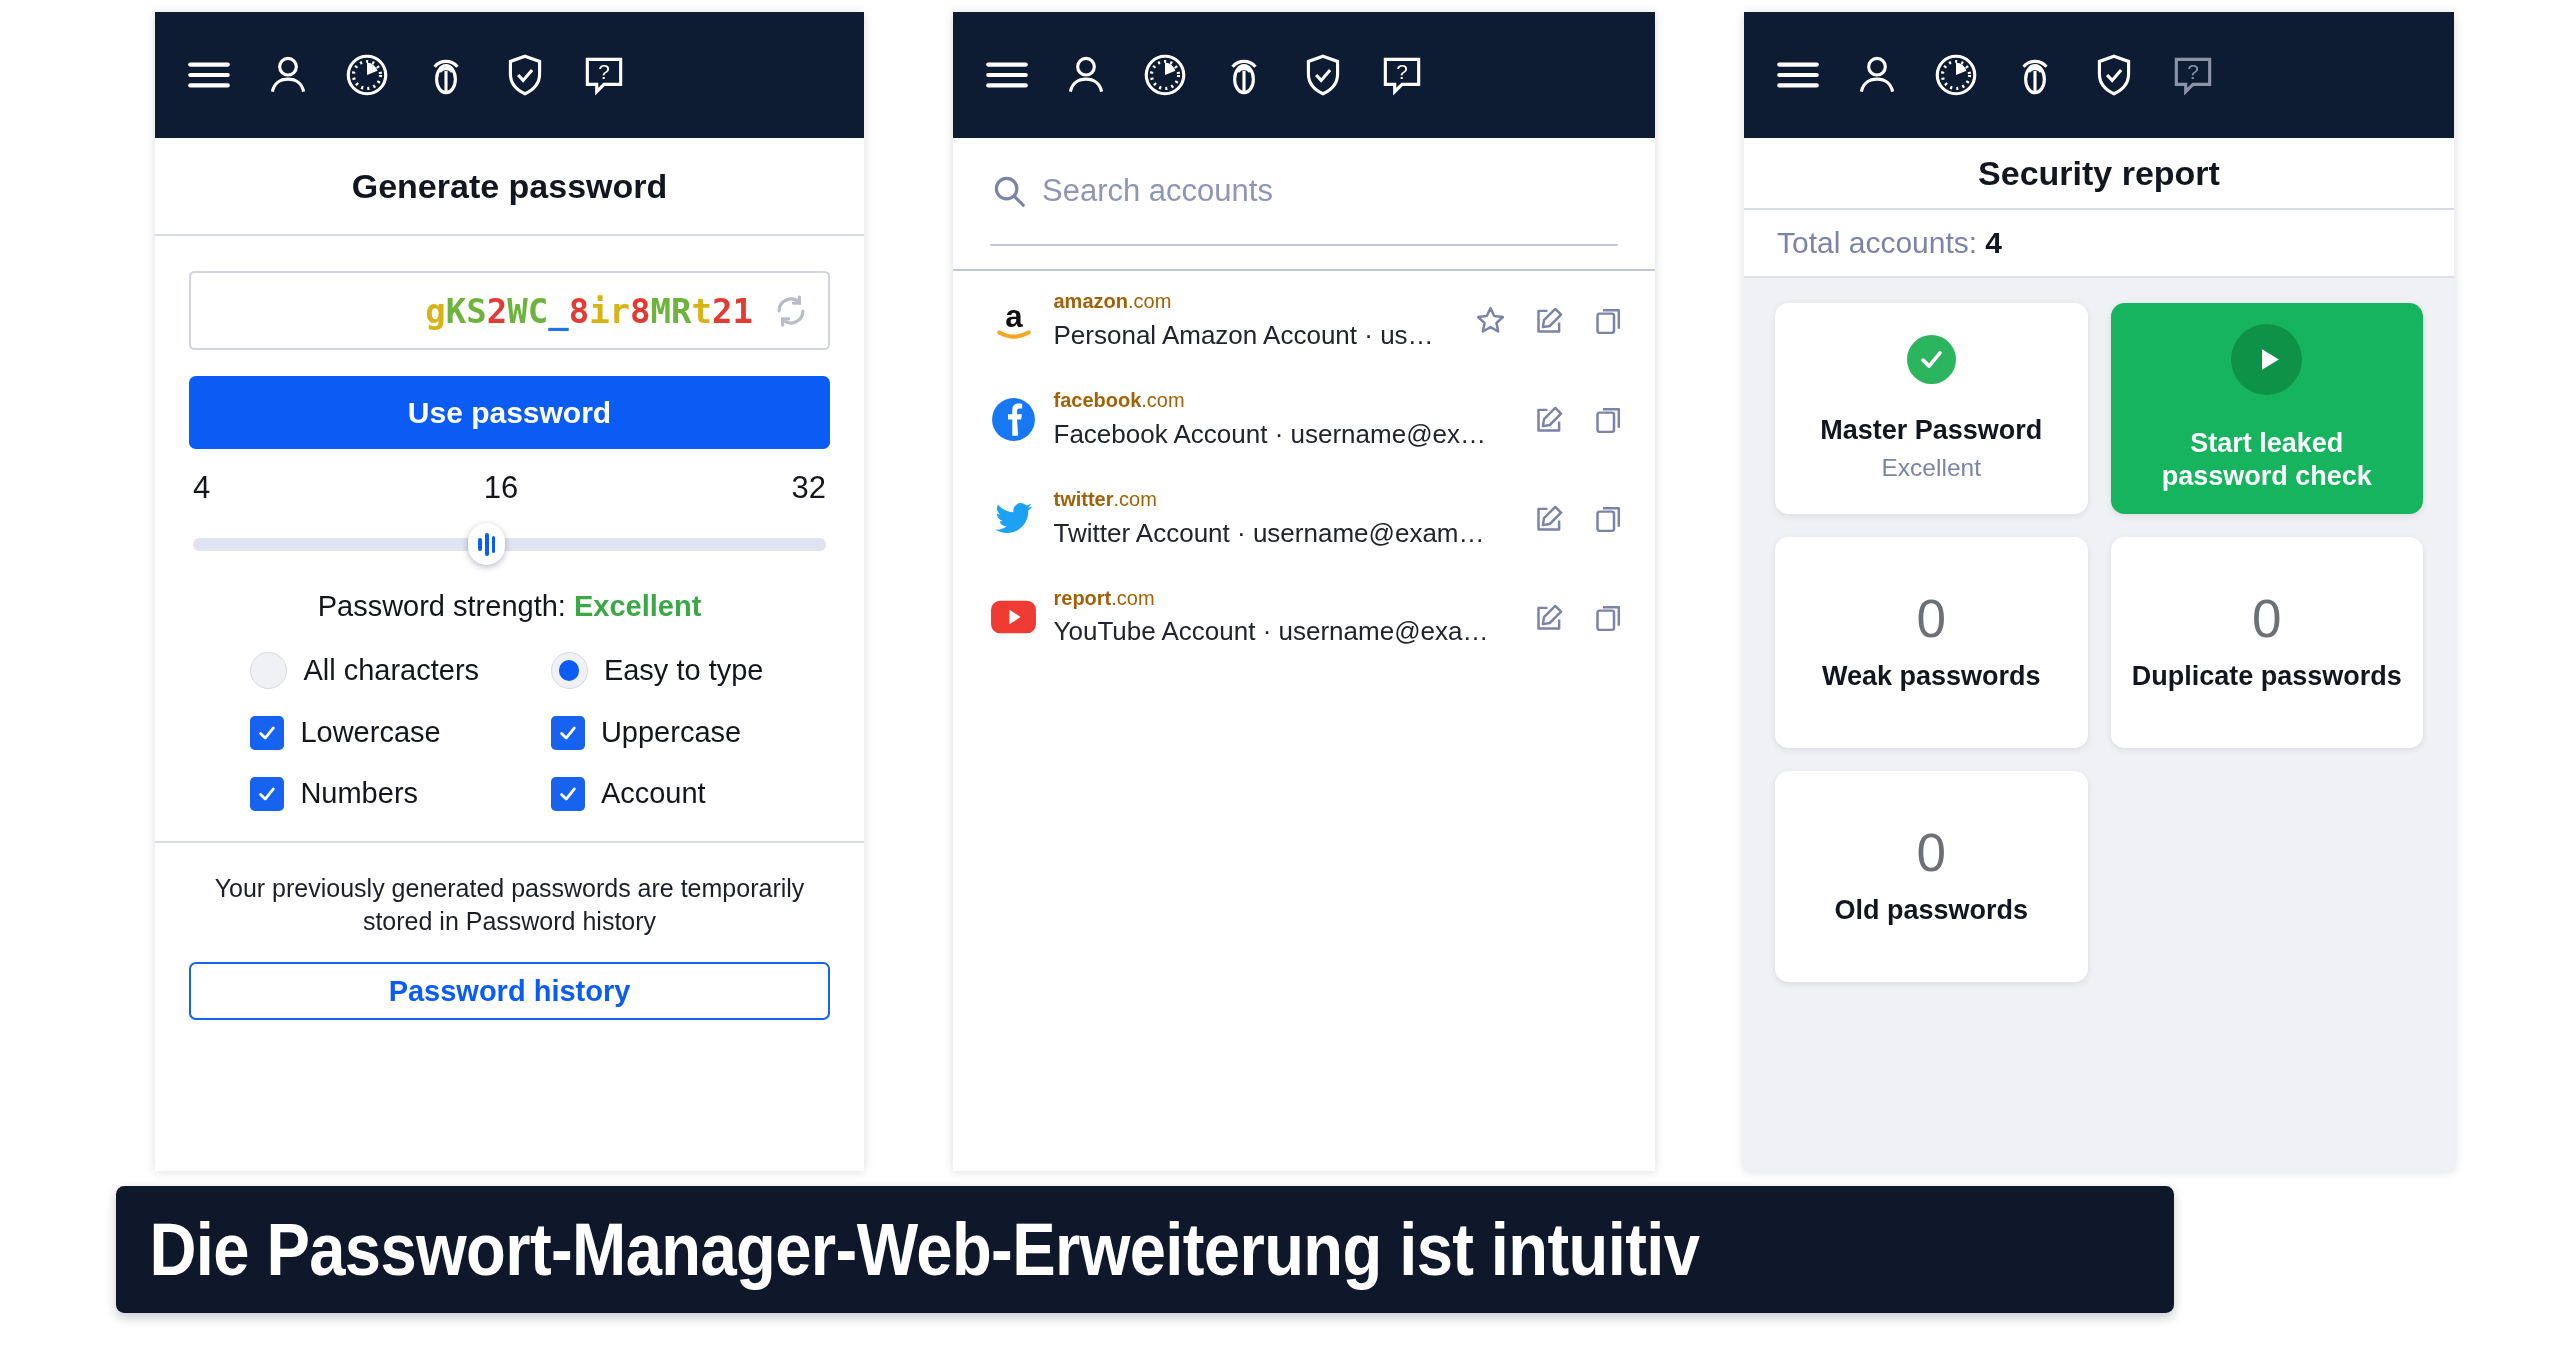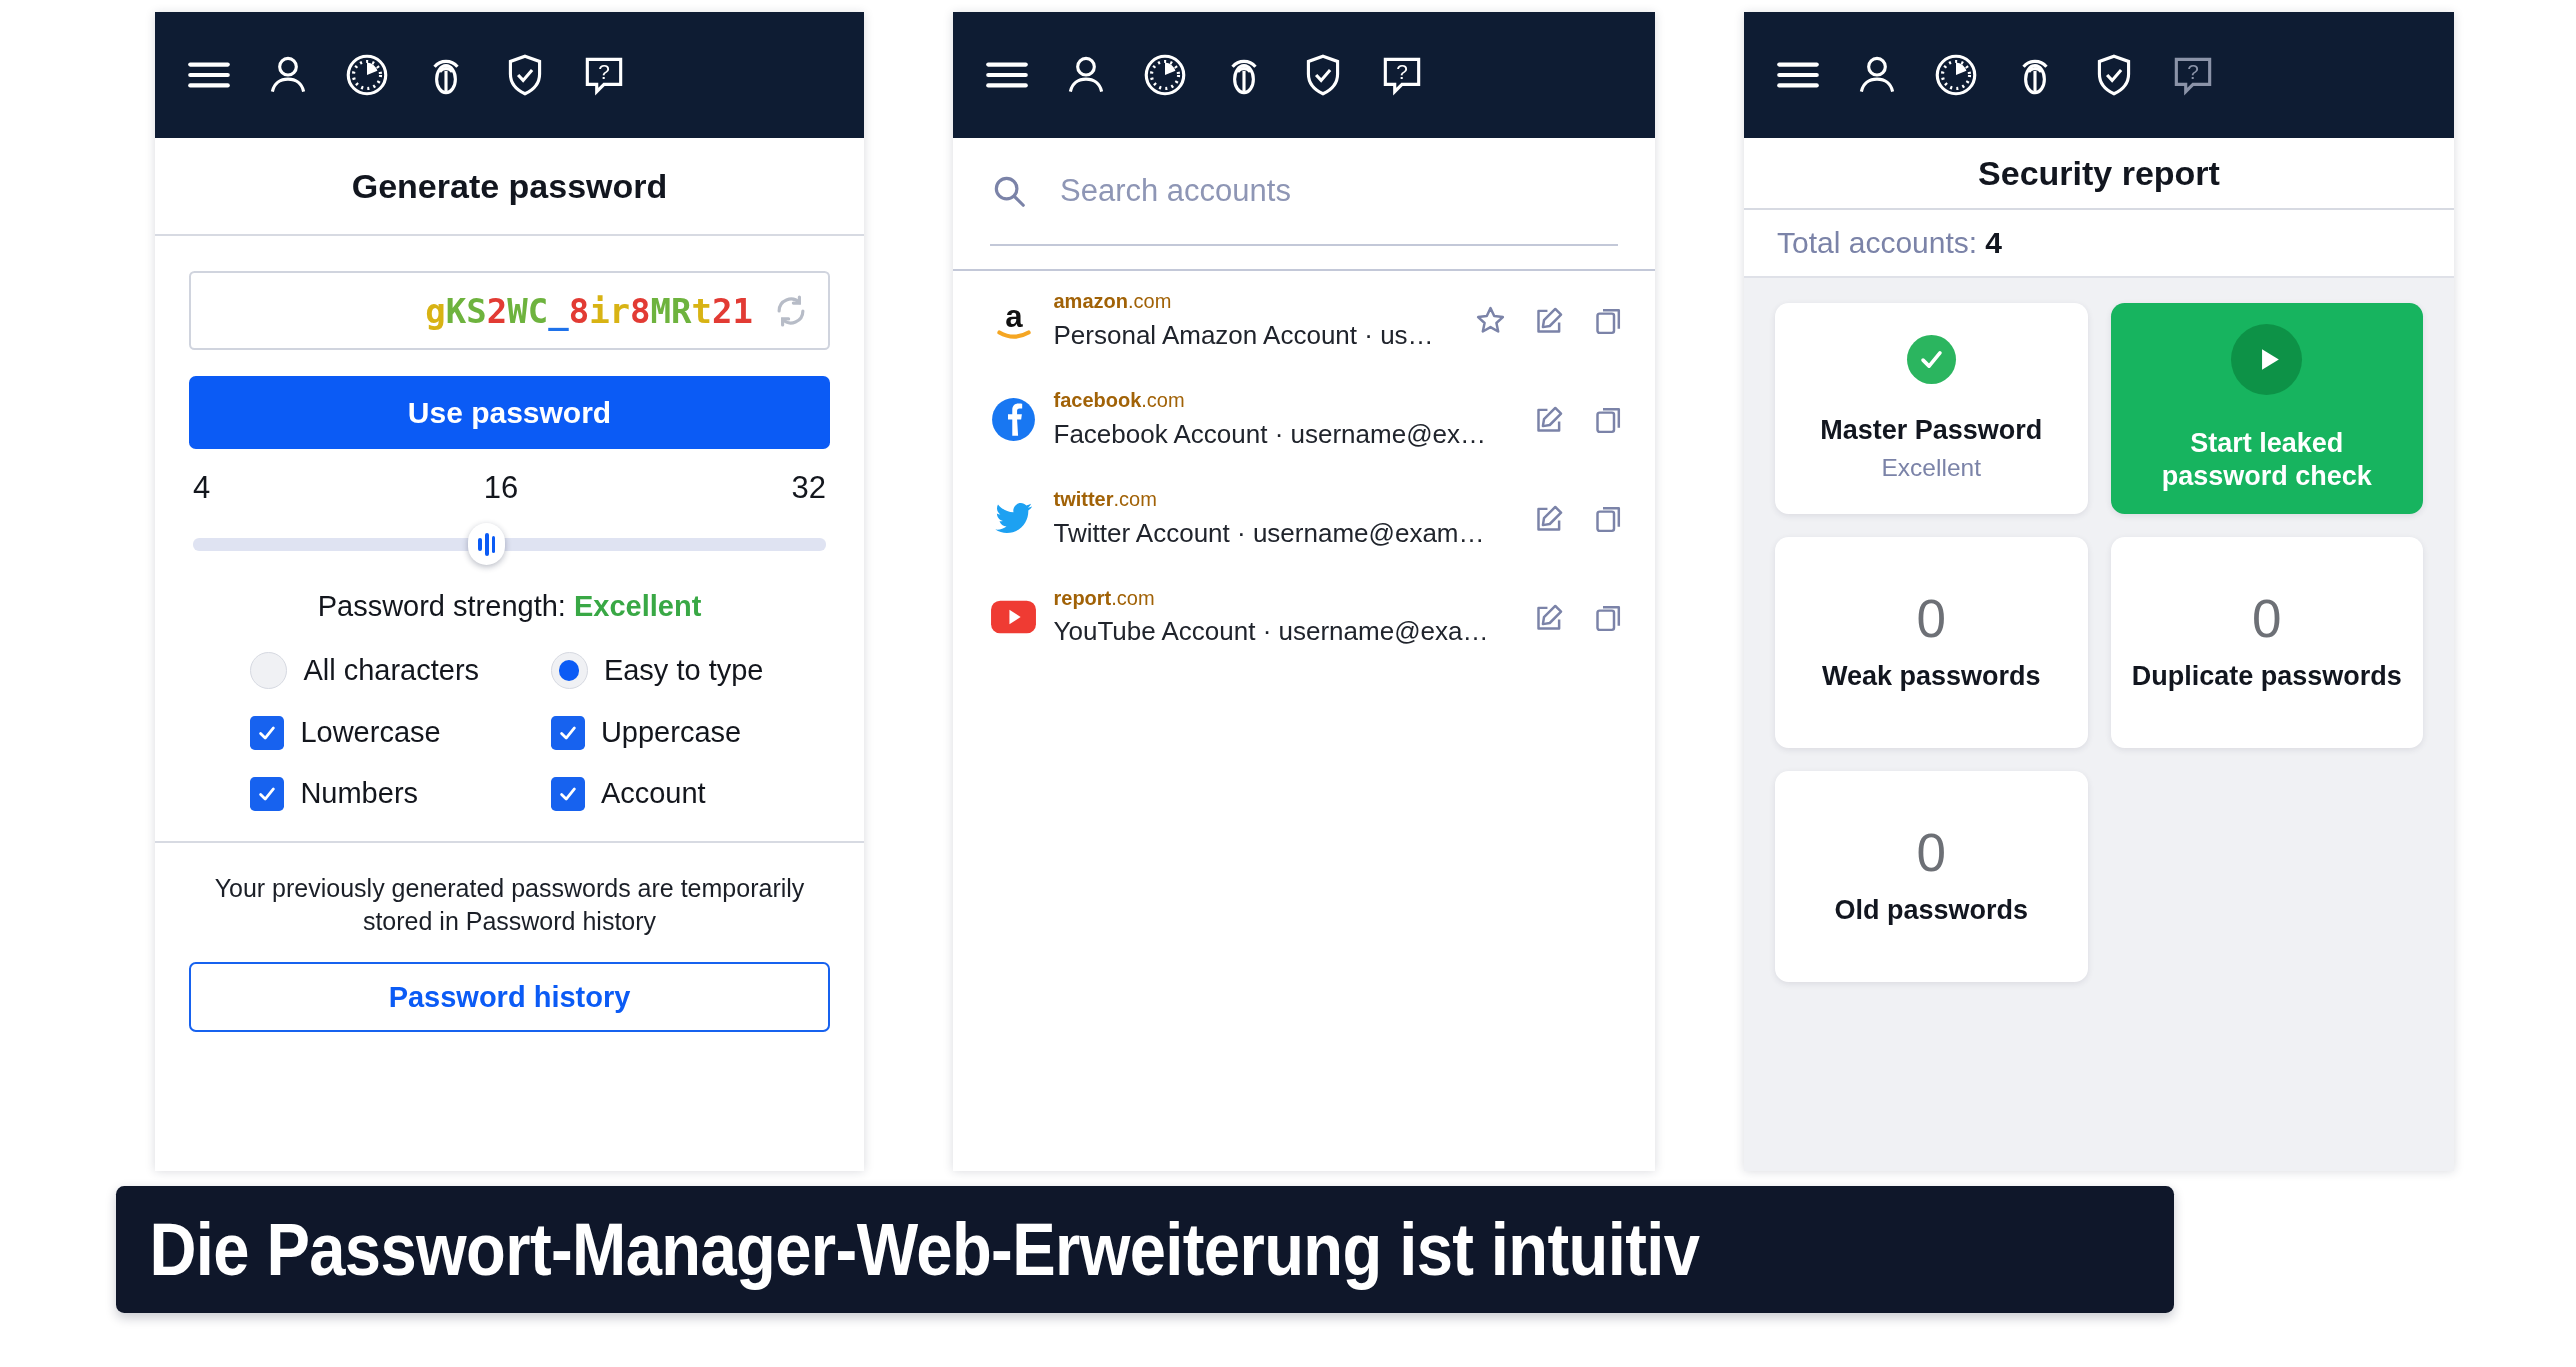--- a/index.html
+++ b/index.html
@@ -182,21 +182,21 @@
   .hist-note {
     margin: 29px 46px 0 46px;
     text-align: center;
     font-size: 25px;
     line-height: 1.32;
     color: #1b1f27;
   }
   .btn-history {
     margin: 24.5px 34px 0 34px;
     width: calc(100% - 68px);
-    height: 70px;
+    height: 58px;
     background: #ffffff;
     border: 2px solid #1762ef;
     border-radius: 6.8px;
     color: #0b5bf5;
     font-size: 29px;
     font-weight: bold;
     font-family: "Liberation Sans", sans-serif;
     cursor: pointer;
   }
 
@@ -207,21 +207,21 @@
     align-items: center;
     padding: 0 37px;
     box-sizing: border-box;
   }
   .search-line { margin: 0 37px; border-bottom: 2px solid #c3c8d8; }
   .search-input {
     border: none; outline: none;
     font-size: 31px;
     color: #7b83a8;
     font-family: "Liberation Sans", sans-serif;
-    margin-left: 30px;
+    margin-left: 12px;
     flex: 1;
     background: transparent;
   }
   .search-input::placeholder { color: #8e96b5; opacity: 1; }
   .acct-list { border-top: 2px solid #c3c8d8; margin-top: 23px; }
   .acct-row {
     display: flex; align-items: center;
     padding: 19px 30px 19px 30px;
     box-sizing: border-box;
     cursor: pointer;

